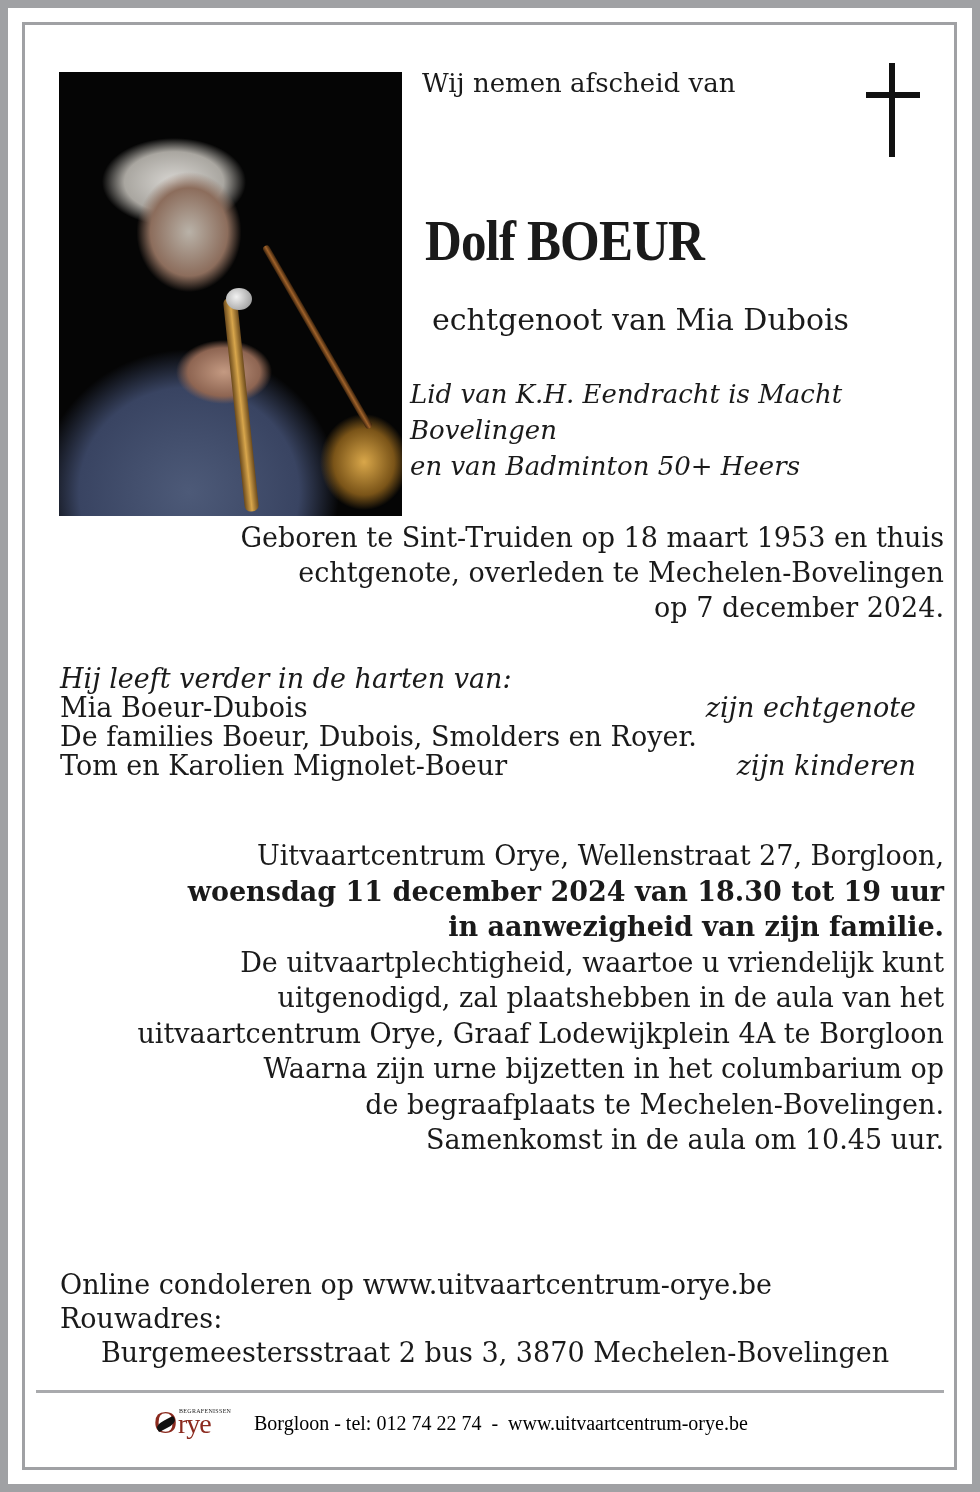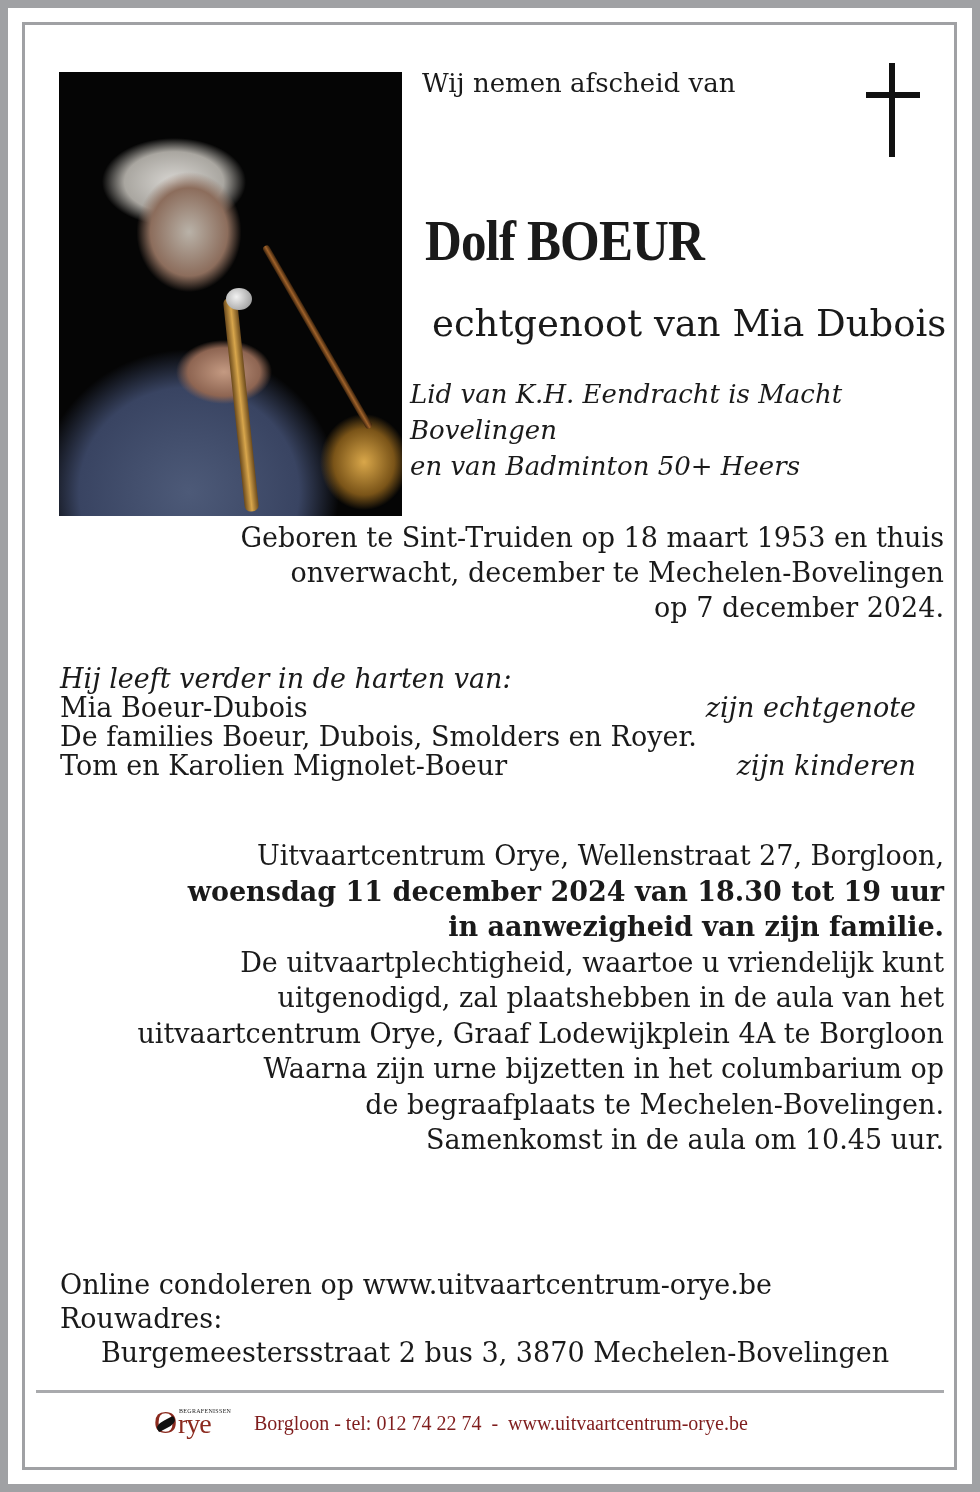--- a/index.html
+++ b/index.html
@@ -45,21 +45,21 @@
 
   .intro { left: 422px; top: 52px; font-size: 26px; white-space: nowrap; margin-top: 16px; }
   .cross-v { left: 889px; top: 63px; width: 6px; height: 94px; background: #111; }
   .cross-h { left: 866px; top: 92px; width: 54px; height: 6px; background: #111; }
 
   .name {
     left: 425px; top: 207px; font-family: "Liberation Serif", serif;
     font-weight: bold; font-size: 58px; letter-spacing: -1px; white-space: nowrap;
     transform: scaleX(0.88); transform-origin: left top;
   }
-  .spouse { left: 432px; top: 302px; font-size: 37px; white-space: nowrap; }
+  .spouse { left: 432px; top: 302px; font-size: 30px; white-space: nowrap; }
   .clubs {
     left: 410px; width: 544px; top: 376px; font-size: 26px; font-style: italic;
     text-align: left; line-height: 36px;
   }
   .center-block {
     left: 36px; width: 908px; text-align: right; font-size: 27px; line-height: 35px;
   }
   .born { top: 520px; }
   .family { left: 60px; width: 856px; top: 664px; font-size: 27px; line-height: 29px; }
   .family .row { display: flex; justify-content: space-between; white-space: nowrap; }
@@ -71,21 +71,21 @@
   .online .addr { padding-left: 41px; }
 
   .sep { left: 36px; top: 1390px; width: 908px; height: 3px; background: #a9aaad; }
   .footer { left: 152px; top: 1406px; display: flex; align-items: center; white-space: nowrap; }
   .logo { position: relative; width: 78px; height: 34px; }
   .logo .o { position: absolute; left: 2px; top: -2px; font-size: 32px; color: #8b2a1e; font-family: "Liberation Serif", serif; }
   .logo .rye { position: absolute; left: 26px; top: 2px; font-size: 28px; color: #8b2a1e; font-family: "Liberation Serif", serif; letter-spacing: -1px; text-align: center; }
   .logo .small { position: absolute; left: 27px; top: 2px; font-size: 6px; color: #222; font-family: "Liberation Serif", serif; letter-spacing: 0.3px; }
   .logo .bird { position: absolute; left: 4px; top: 14px; width: 20px; height: 8px; background: #111; transform: rotate(-28deg); border-radius: 50% 10% 50% 10%; }
   .footer-text {
-    font-family: "Liberation Serif", serif; font-size: 20px; margin-left: 24px; color: #7f1d1d;
+    font-family: "Liberation Serif", serif; font-size: 20px; margin-left: 24px; color: #000000;
   }
 </style>
 </head>
 <body>
 
 <div class="sheet">
   <div class="inner"></div>
 </div>
 
 <div class="abs photo">
@@ -104,21 +104,21 @@
 <div class="abs spouse">echtgenoot van Mia Dubois</div>
 
 <div class="abs clubs">
   <div>Lid van K.H. Eendracht is Macht</div>
   <div>Bovelingen</div>
   <div>en van Badminton 50+ Heers</div>
 </div>
 
 <div class="abs center-block born">
   <div>Geboren te Sint-Truiden op 18 maart 1953 en thuis</div>
-  <div>onverwacht, december te Mechelen-Bovelingen</div>
+  <div>echtgenote, overleden te Mechelen-Bovelingen</div>
   <div>op 7 december 2024.</div>
 </div>
 
 <div class="abs family">
   <div class="head">Hij leeft verder in de harten van:</div>
   <div class="row">
     <span>Mia Boeur-Dubois</span>
     <span class="rel">zijn echtgenote</span>
   </div>
   <div class="row">

